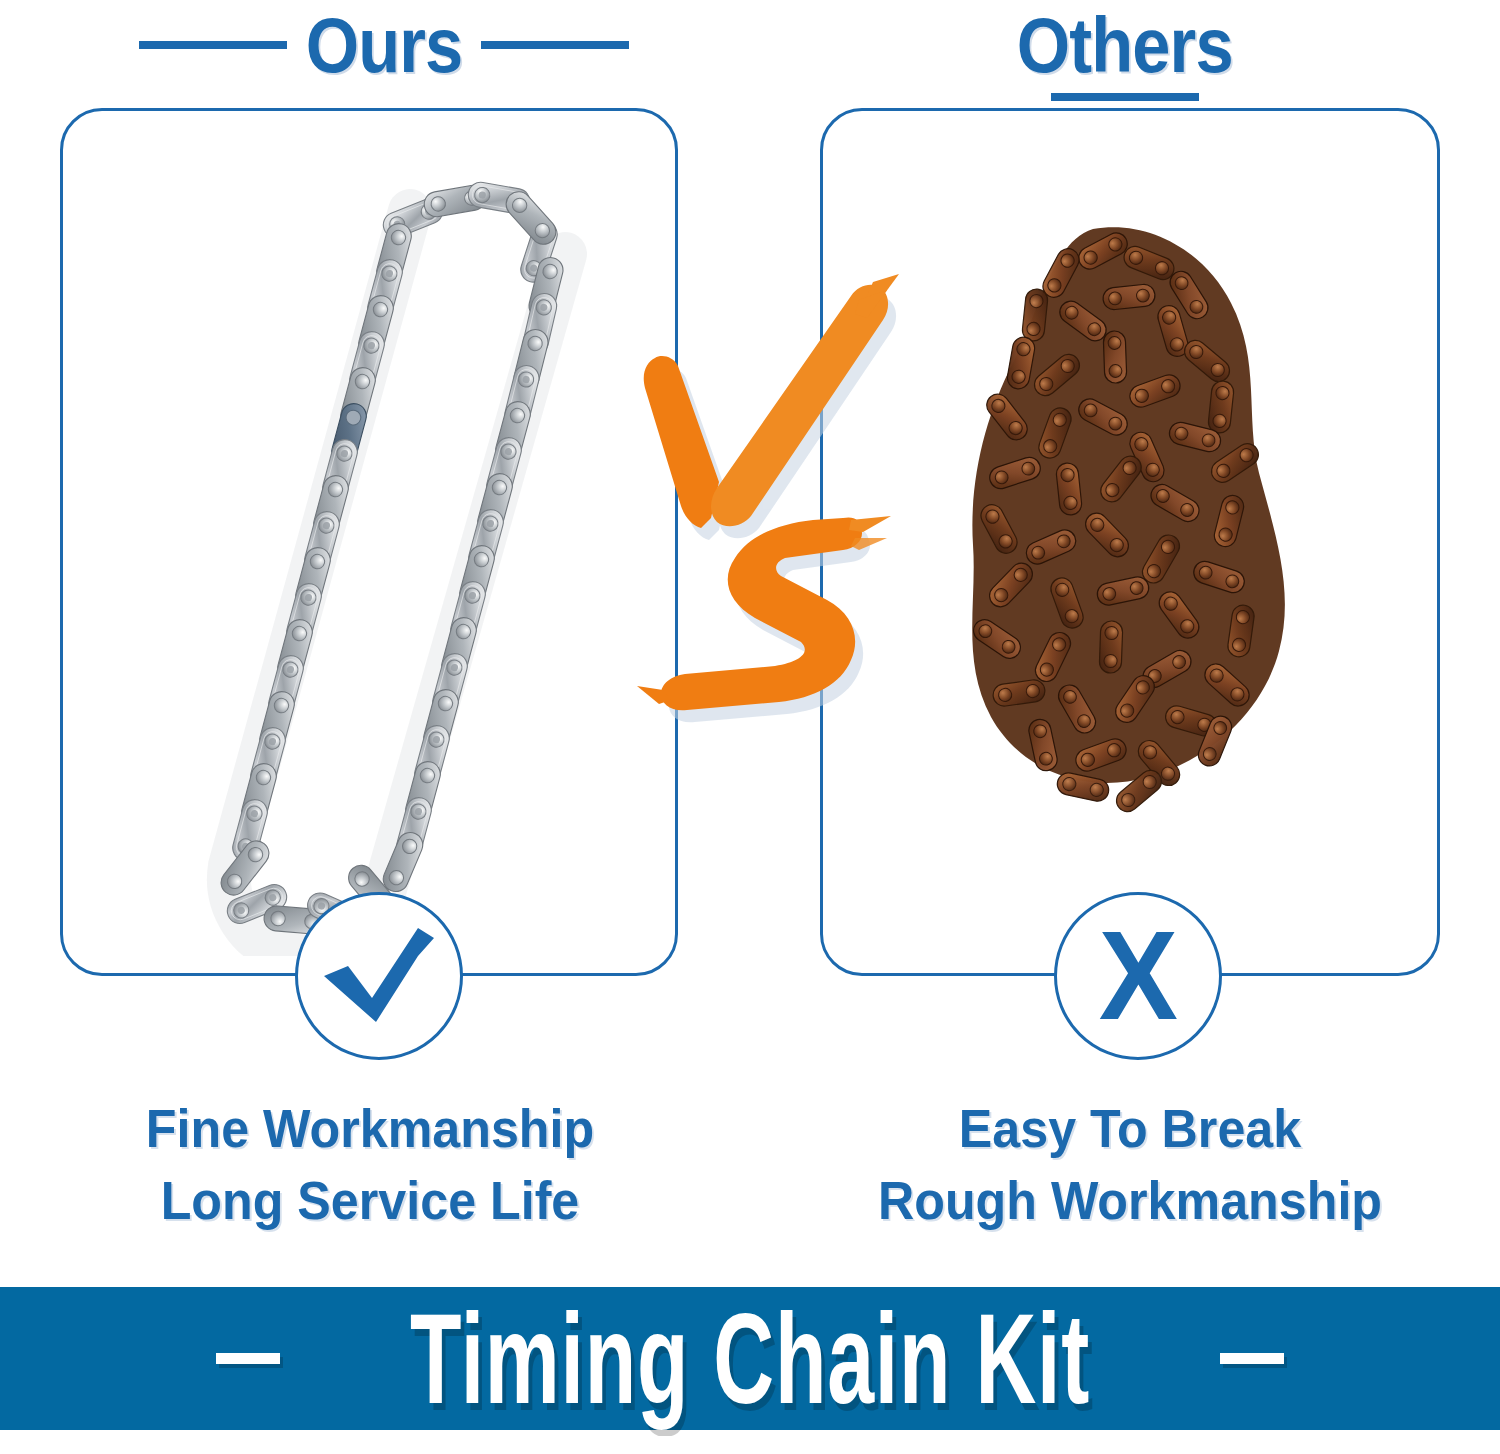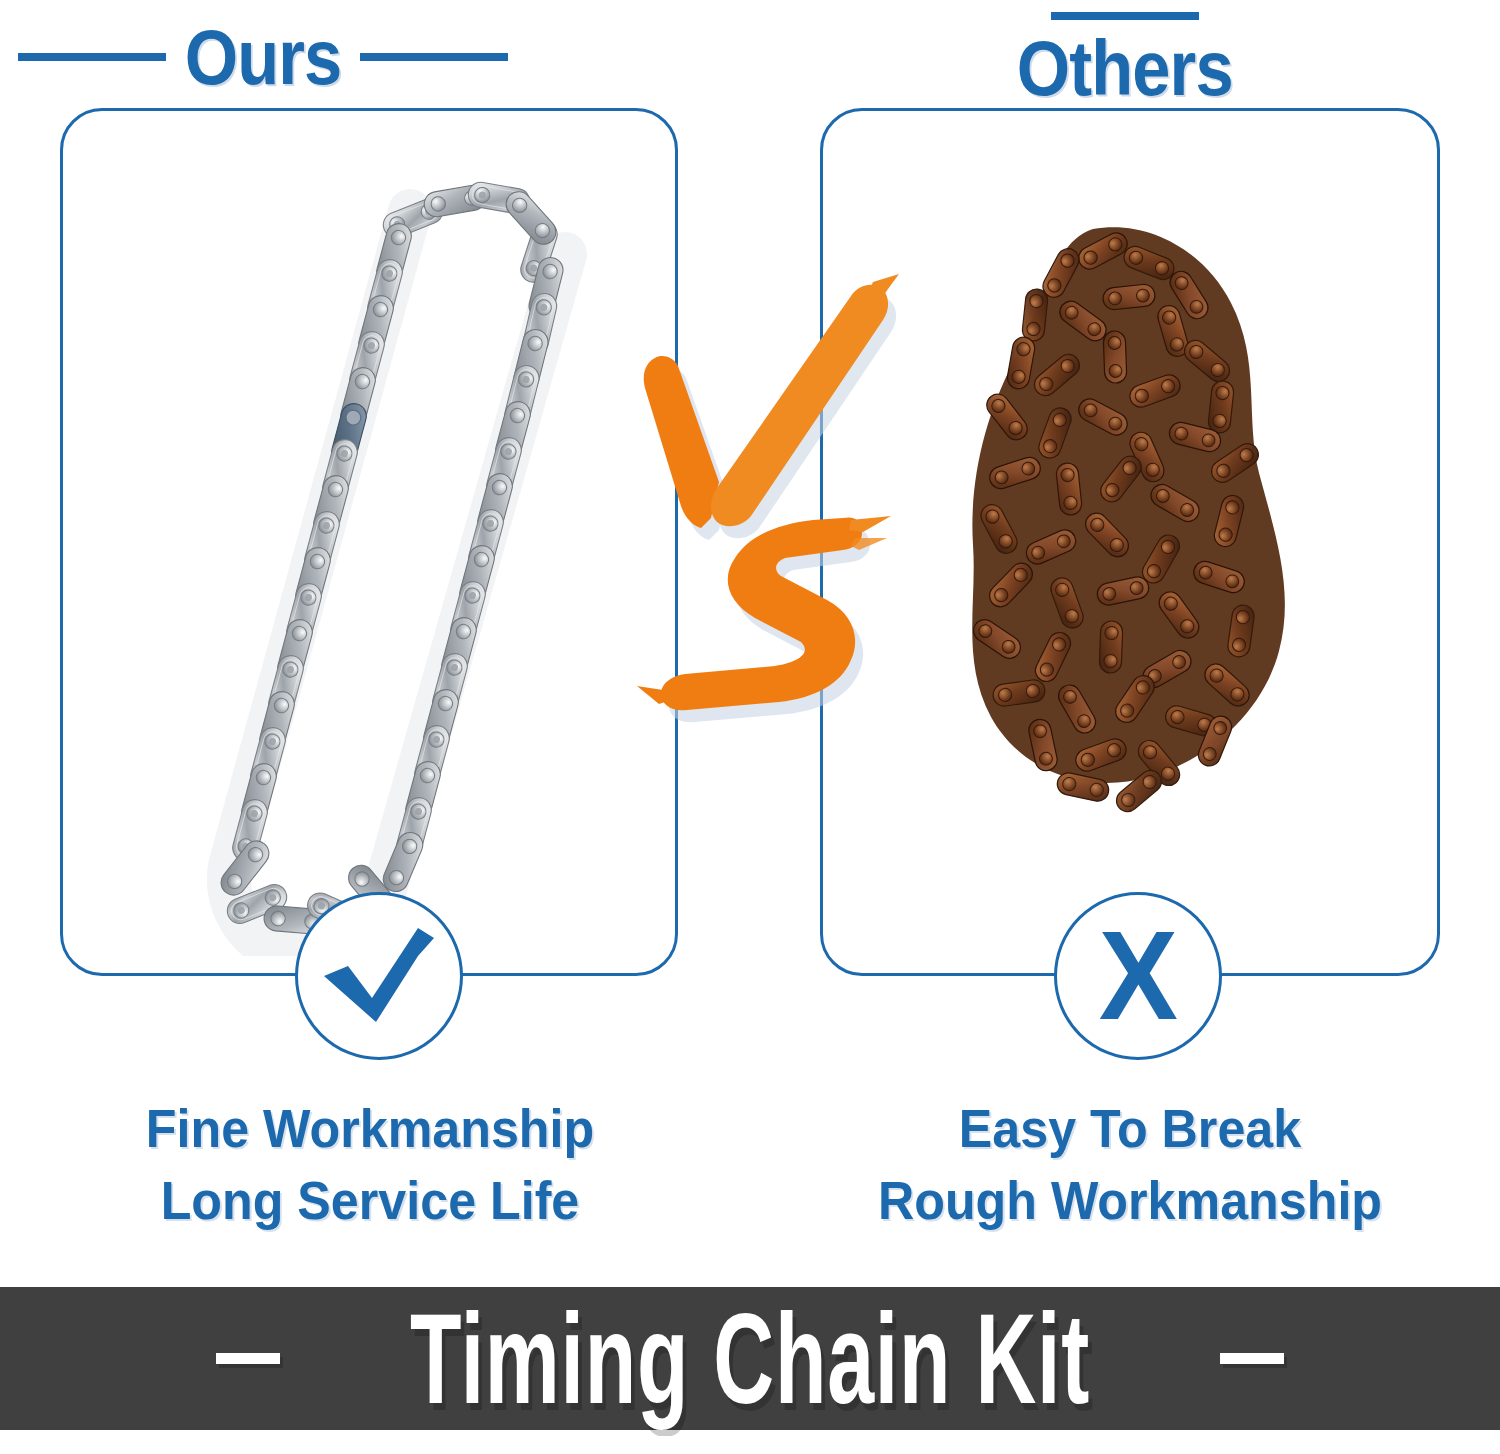--- a/index.html
+++ b/index.html
@@ -11,25 +11,25 @@
     width: 1500px;
     height: 1454px;
     position: relative;
     overflow: hidden;
     font-family: "Liberation Sans", sans-serif;
   }
 
   
   .header-row {
     position: absolute;
-    top: 12px;
+    top: 0;
     height: 90px;
     display: flex;
     align-items: center;
-    justify-content: flex-start;
+    justify-content: center;
     gap: 8px;
   }
   #header-left  { left: 0;   width: 750px; }
   #header-right { left: 750px; width: 750px; flex-direction: column; }
 
   .head-rule {
     height: 8px;
     width: 150px;
     background: #1C69AE;
     flex: none;
@@ -141,21 +141,21 @@
   #caption-others { left: 818px; width: 624px; }
   .caption .line { display: block; }
 
   
   #bottom-banner {
     position: absolute;
     left: 0;
     top: 1287px;
     width: 1500px;
     height: 143px;
-    background: #404040;
+    background: #0369a1;
     display: flex;
     align-items: center;
     justify-content: center;
     gap: 34px;
   }
   .banner-rule {
     width: 64px;
     height: 11px;
     background: #ffffff;
     flex: none;

